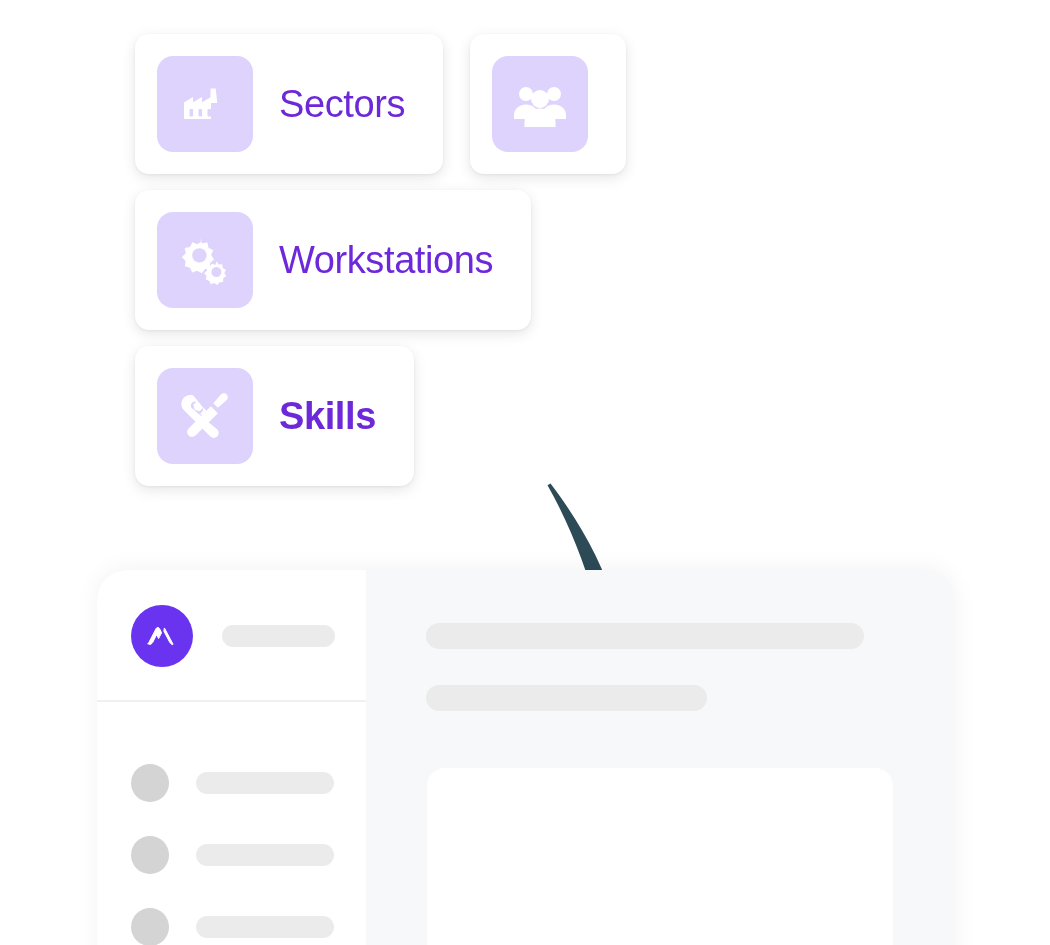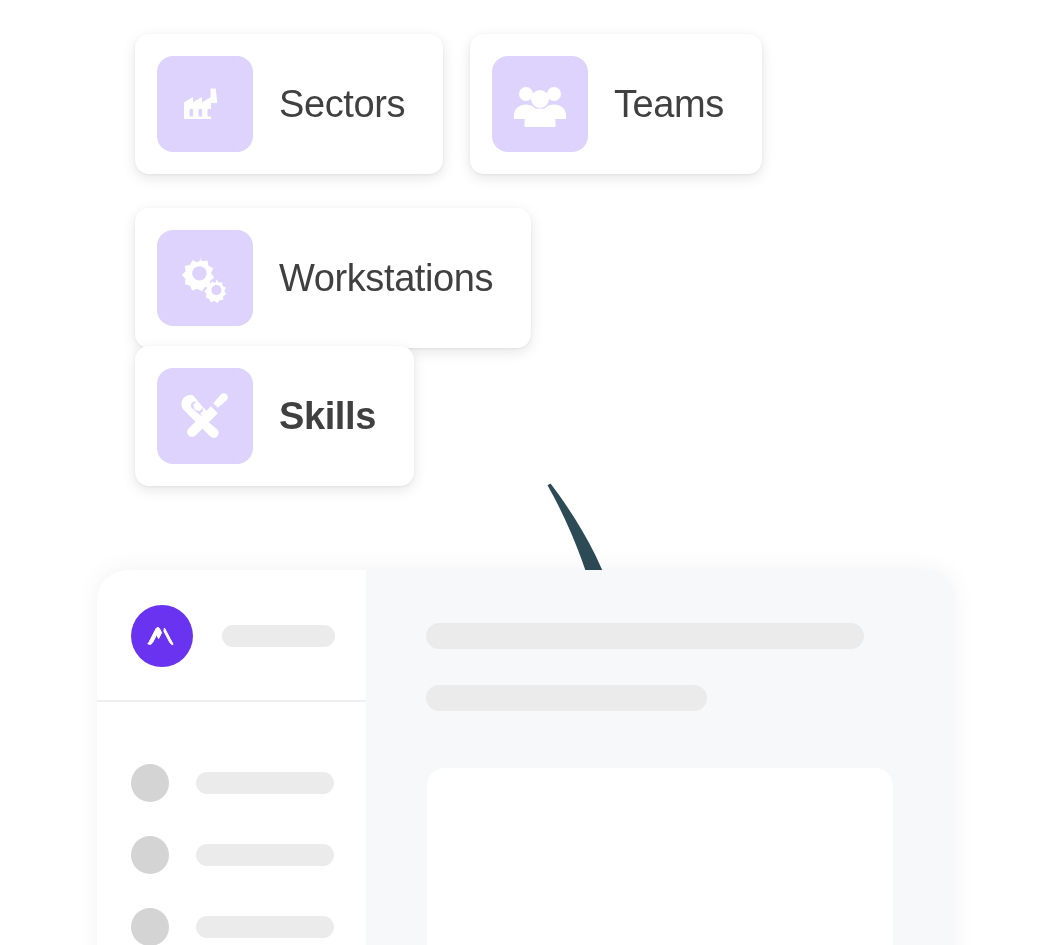--- a/index.html
+++ b/index.html
@@ -40,29 +40,29 @@
     display: flex;
     align-items: center;
     justify-content: center;
   }
   .entity-icon-tile svg { display: block; }
 
   .entity-label {
     margin-left: 26px;
     font-size: 38px;
     line-height: 1;
-    color: #404040;
+    color: #6d28d9;
     letter-spacing: -0.4px;
     white-space: nowrap;
   }
 
   
   #card-sectors      { left: 135px; top: 34px;  }
   #card-teams        { left: 470px; top: 34px;  }
-  #card-workstations { left: 135px; top: 208px; }
+  #card-workstations { left: 135px; top: 190px; }
   #card-employees    { left: 564px; top: 190px; }
   #card-skills       { left: 135px; top: 346px; font-weight: bold; }
   #card-clearances   { left: 429px; top: 346px; }
 
   
   #flow-arrow {
     position: absolute;
     left: 500px;
     top: 465px;
     width: 180px;
@@ -199,21 +199,20 @@
         <g fill="#ffffff">
           <circle cx="15" cy="19" r="7"></circle>
           <circle cx="43" cy="19" r="7"></circle>
           <path d="M3 40c0-6.2 5.4-10.5 12-10.5S27 33.8 27 40v4H3z"></path>
           <path d="M31 40c0-6.2 5.4-10.5 12-10.5S55 33.8 55 40v4H31z"></path>
           <circle cx="29" cy="24" r="9"></circle>
           <path d="M13.5 47c0-8 7-13.5 15.5-13.5S44.5 39 44.5 47v5h-31z"></path>
         </g>
       </svg>
     </div>
-    <div class="entity-label">Teams</div>
   </div>
 
   <div class="entity-card" id="card-workstations">
     <div class="entity-icon-tile">
       <svg width="58" height="58" viewBox="0 0 58 58" aria-hidden="true">
         <g fill="#ffffff">
           <path d="M23.6 7.5l2.5 4.7 5.3-.6 1.1 5.2 4.8 2.4-2.2 4.9 3 4.4-4.1 3.4.3 5.3-5.3.7-3.1 4.3-4.7-2.5-5 1.9-2.2-4.8-5.1-1.6.6-5.3-3.6-3.9 3.8-3.7-1-5.2 5.2-1.2 2.6-4.6 4.9 2 4.4-3.1z"></path>
           <circle cx="23.4" cy="24.4" r="7.2" fill="#ded3fc"></circle>
           <path d="M40.8 30.3l1.8 3.2 3.6-.2.5 3.6 3.3 1.8-1.7 3.3 1.9 3.1-3 2.2v3.6l-3.6.3-2.3 2.8-3.1-1.9-3.5 1.1-1.3-3.3-3.5-1.3.6-3.6-2.3-2.8 2.7-2.4-.5-3.6 3.6-.6 1.9-3.1 3.3 1.5z"></path>
           <circle cx="40.4" cy="41.1" r="5" fill="#ded3fc"></circle>

